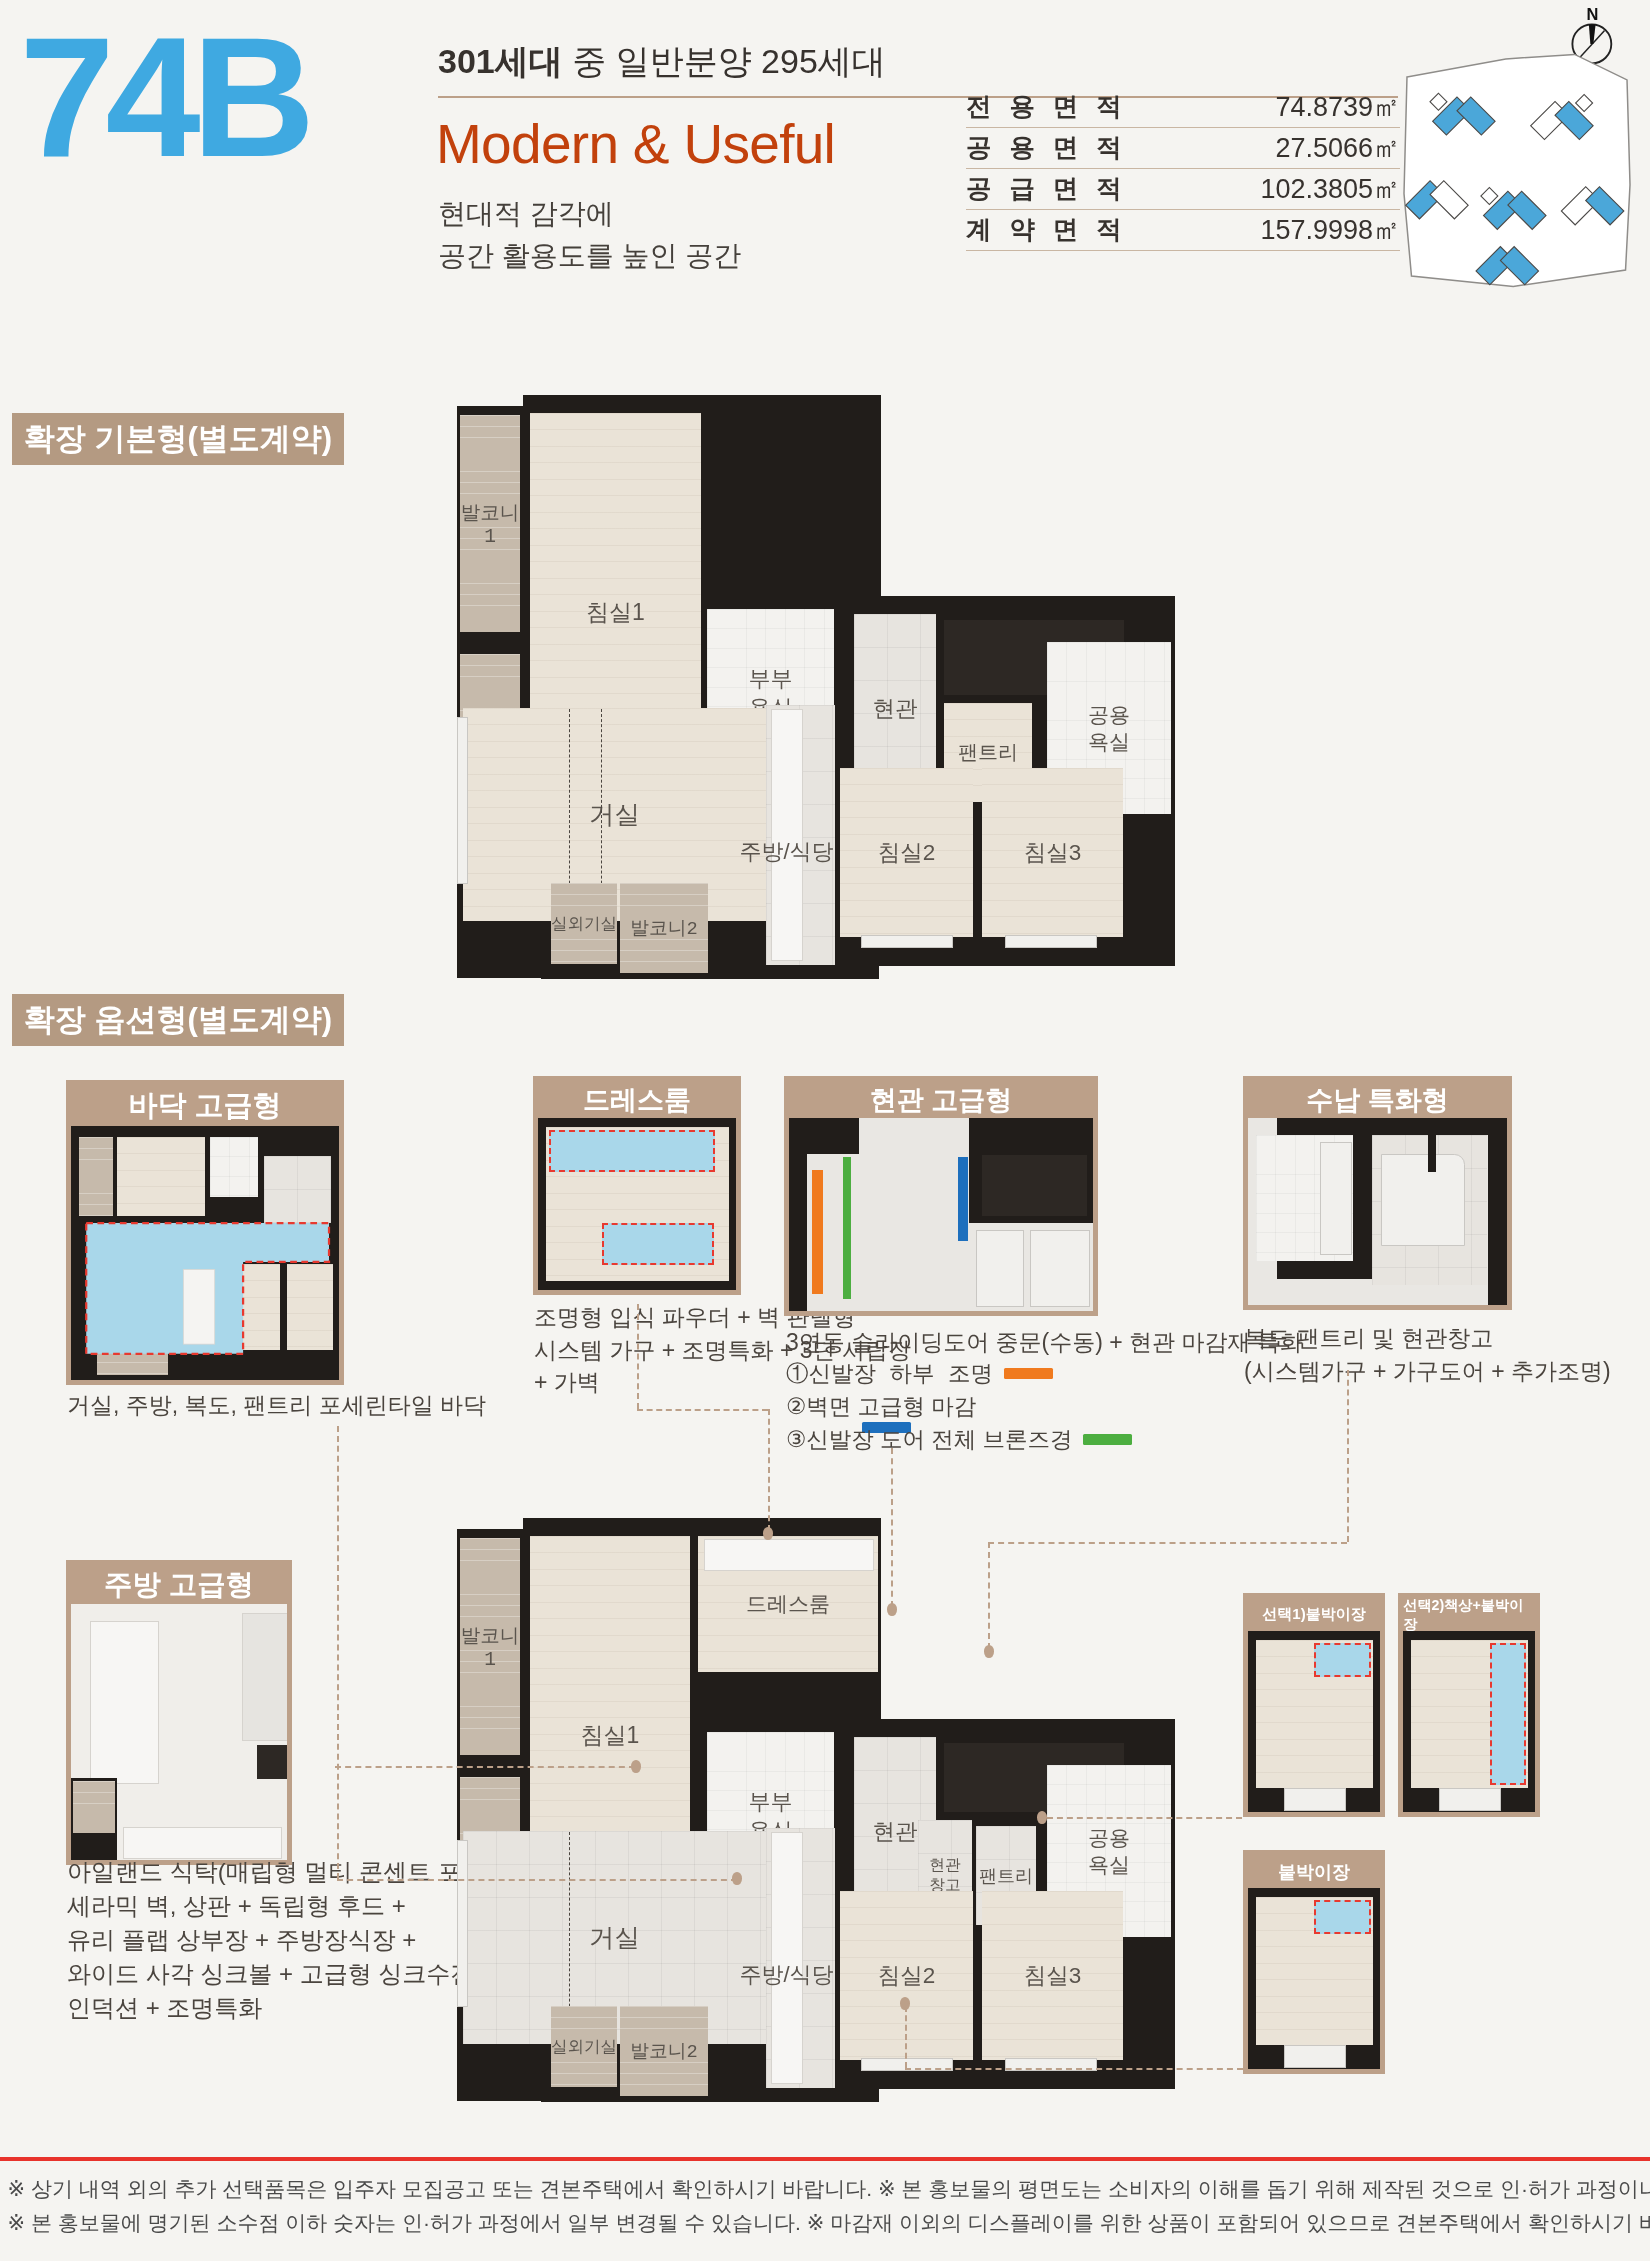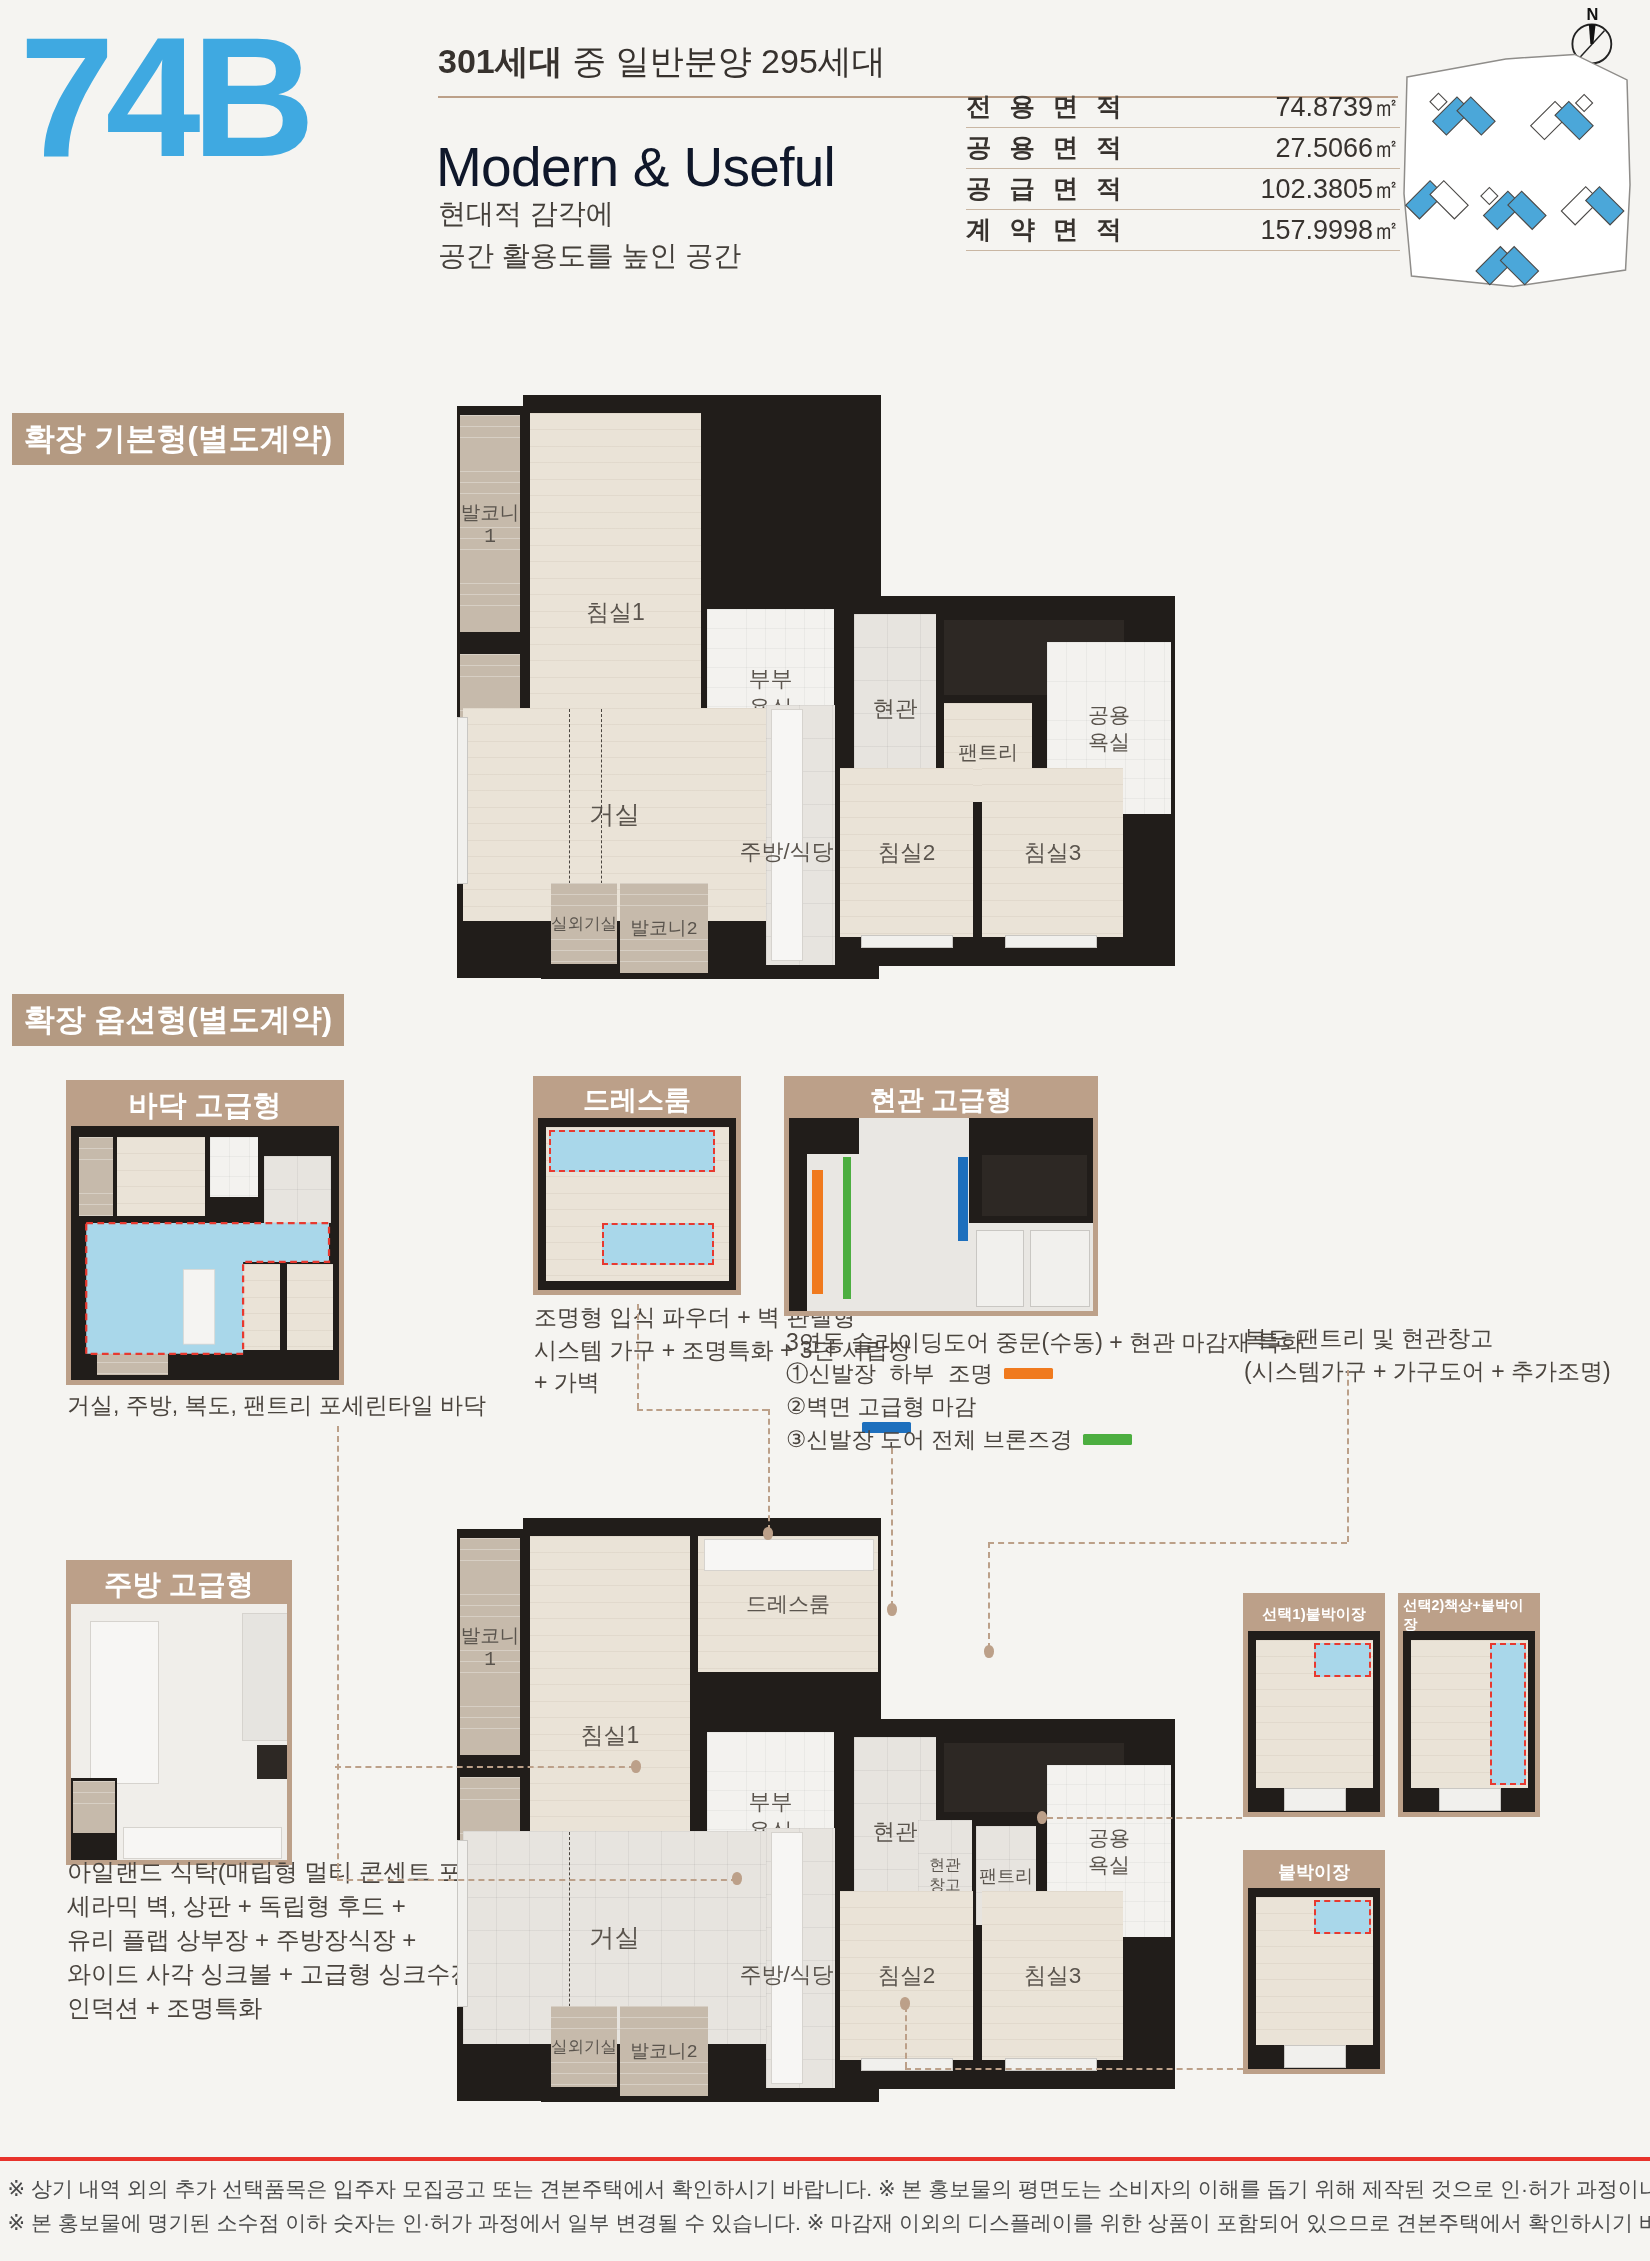--- a/index.html
+++ b/index.html
@@ -4,21 +4,21 @@
 <style>
   html,body{margin:0;padding:0;}
   body{font-family:"Liberation Sans","DejaVu Sans",sans-serif;background:#e9e8e6;}
   #page{position:relative;width:1650px;height:2261px;background:#f5f4f1;overflow:hidden;}
   .a{position:absolute;}
   
   .unit-code{font-size:171px;font-weight:700;letter-spacing:-9px;line-height:0.9;color:#3fa9e1;}
   .households{font-size:34px;color:#37322e;text-align:right;}
   .households b{font-weight:700;}
   .tan-rule{background:#bca089;height:2.2px;}
-  .tagline-en{font-size:55px;color:#0f172a;letter-spacing:-0.7px;margin-top:23px;}
+  .tagline-en{font-size:55px;color:#c2410c;letter-spacing:-0.7px;}
   .tagline-ko{font-size:28px;line-height:1.5;color:#45403b;}
   
   .area-table{width:434px;}
   .area-row{display:flex;justify-content:space-between;align-items:center;height:40px;border-bottom:1.5px solid #c9b6a3;}
   .area-label{font-size:25.4px;font-weight:700;color:#37322e;letter-spacing:18px;white-space:nowrap;}
   .area-value{font-size:27px;color:#37322e;white-space:nowrap;}
   
   .sec-label{background:#b49a82;color:#fff;font-weight:700;font-size:31px;display:flex;align-items:center;justify-content:center;}
   
   .plan{position:absolute;}
@@ -241,20 +241,34 @@
     </div>
   <div class="a legend-row" style="left:786px;top:1391px;flex-direction:column;">
       <span>②벽면 고급형 마감</span>
       <span class="sw" style="background: rgb(29, 111, 189);"></span>
     </div>
   <div class="a legend-row" style="left:786px;top:1424px;">
       <span>③신발장 도어 전체 브론즈경</span>
       <span class="sw" style="background: rgb(76, 174, 64);"></span>
     </div>
 
+  <div class="opt-box" style="left:1243px;top:1076px;width:269px;">
+    <div class="opt-head" style="height:37px;font-size:27px;">수납 특화형</div>
+    <div class="opt-img" style="height:187px;background:#e9e7e3;">
+      <div class="wall" style="left:28.4px;top:0;width:231px;height:16.5px;"></div>
+      <div class="wall" style="left:105px;top:15px;width:19.5px;height:144px;"></div>
+      <div class="wall" style="left:28.4px;top:141px;width:97px;height:19.5px;"></div>
+      <div class="wall" style="left:240px;top:15px;width:19.5px;height:172px;"></div>
+      <div class="room bathw" style="left:7.5px;top:16.5px;width:97px;height:126px;"></div>
+      <div class="wwin" style="left:72px;top:24px;width:30px;height:111px;"></div>
+      <div class="room tileF" style="left:124px;top:16.5px;width:115px;height:150px;"></div>
+      <div class="wwin" style="left:133px;top:36px;width:82px;height:90px;border-radius:0 10.5px 0 0;"></div>
+      <div class="wall" style="left:180px;top:16.5px;width:7.5px;height:37px;"></div>
+    </div>
+  </div>
   <div class="a cap" style="left:1244px;top:1322px;">
     <div>복도 팬트리 및 현관창고</div>
     <div>(시스템가구 + 가구도어 + 추가조명)</div>
   </div>
 
   <div class="opt-box" style="left:66px;top:1560px;width:226px;">
     <div class="opt-head" style="height:39px;font-size:28.4px;">주방 고급형</div>
     <div class="opt-img tileF" style="height:256px;">
       <div class="island" style="left:18.7px;top:16.5px;width:67px;height:161px;"></div>
       <div class="island" style="left:171px;top:9px;width:60px;height:126px;background:#e6e4e0;"></div>

